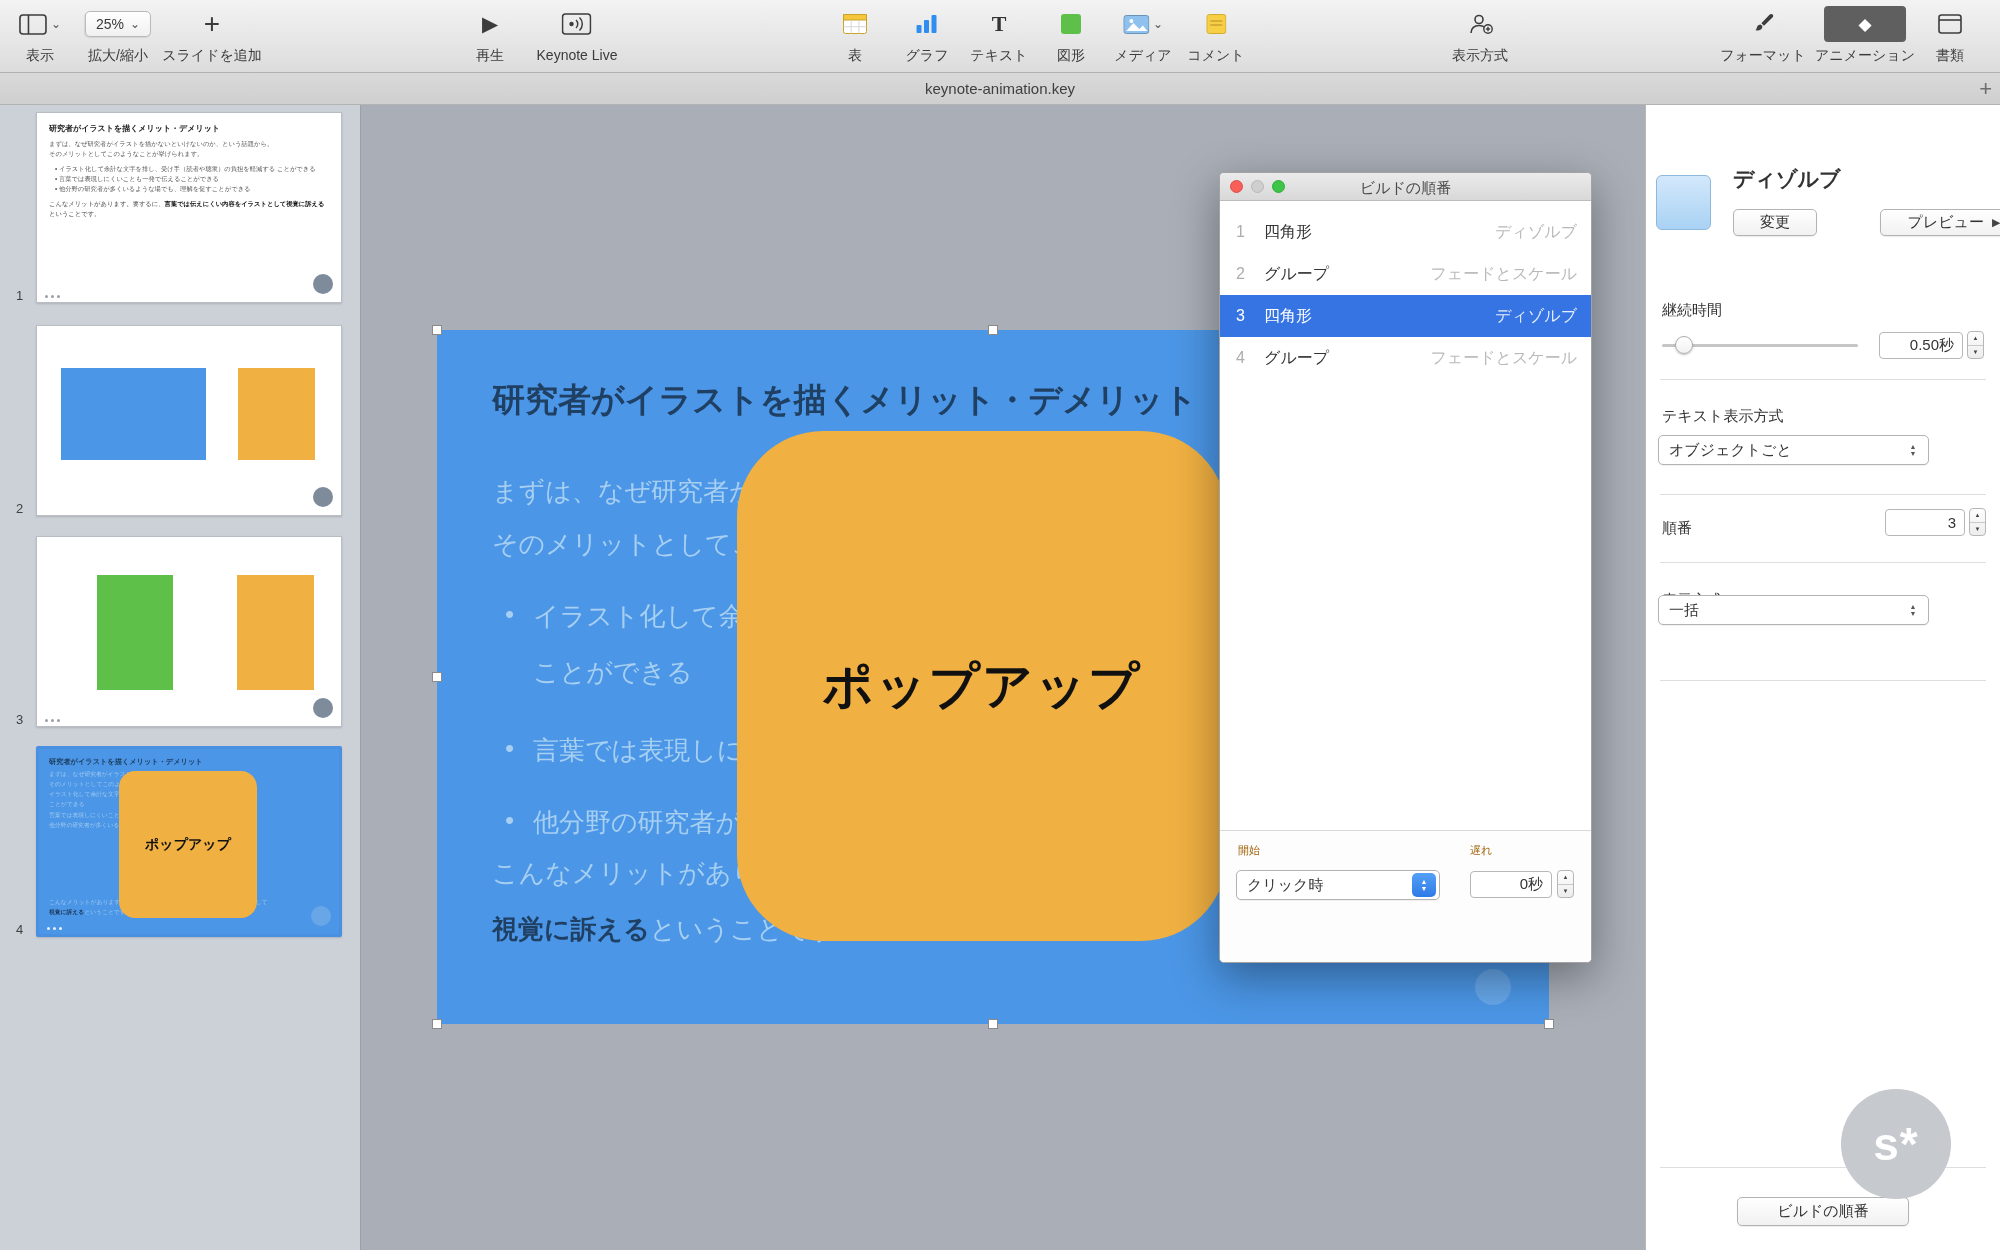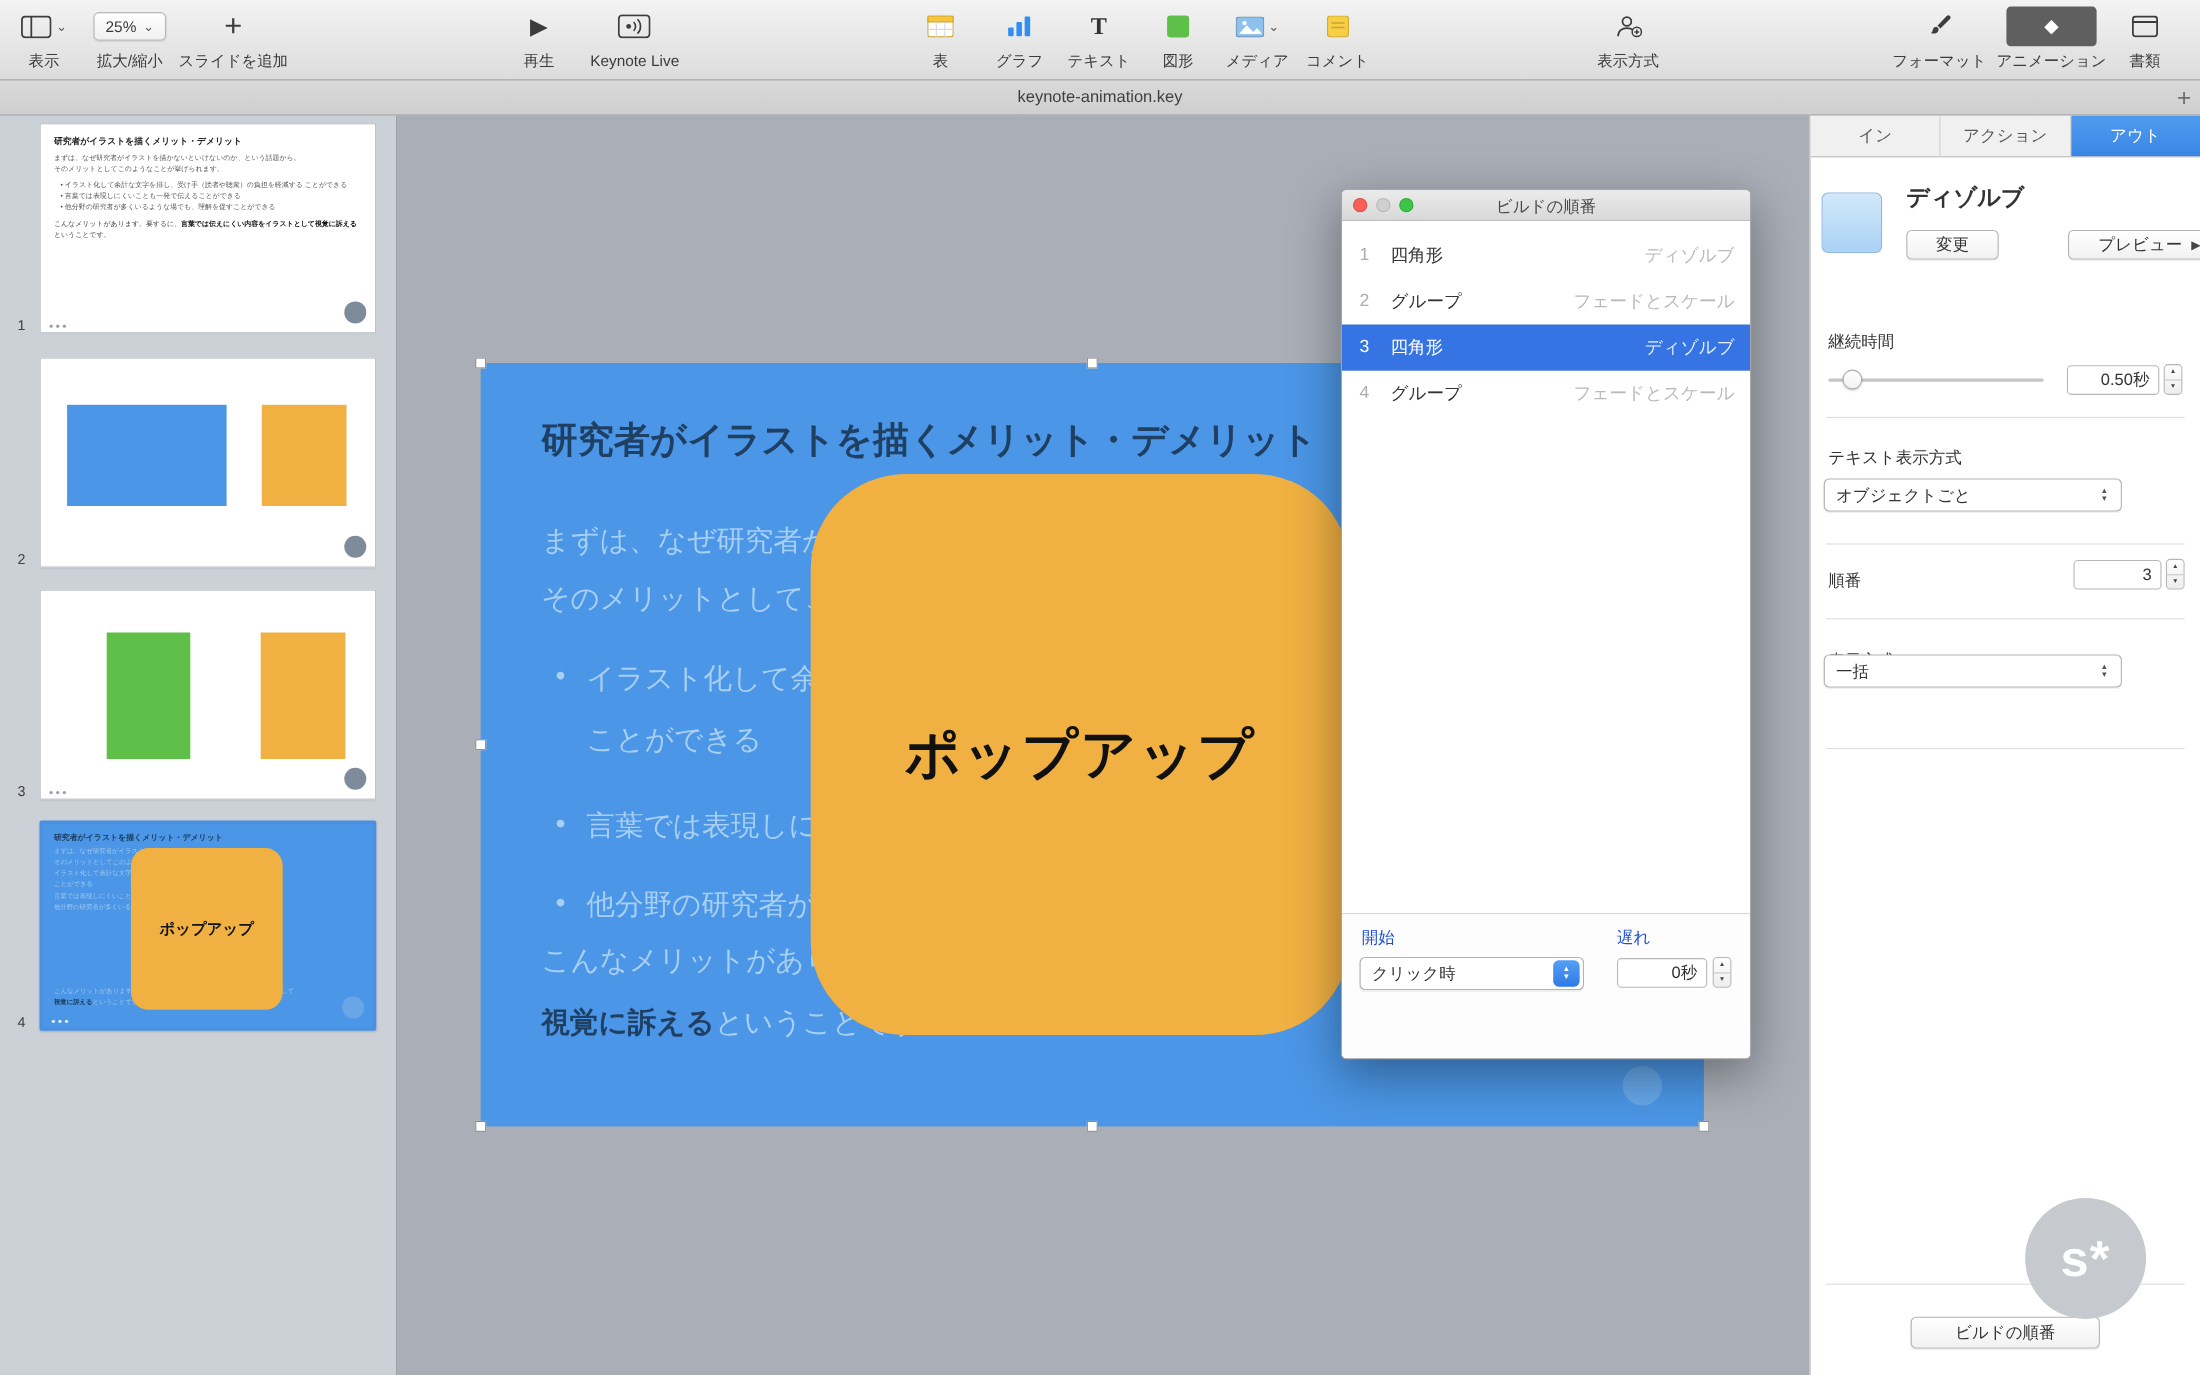--- a/index.html
+++ b/index.html
@@ -85,21 +85,21 @@
   .tl.green { left:52px; background:#3ec448; border:1px solid #2fae3a;}
   .bp-list { position:absolute; left:0; top:28px; right:0; height:629px; background:#fff; padding-top:10px;}
   .bp-row { height:42px; display:flex; align-items:center; padding:0 14px 0 16px; font-size:16px;}
   .bp-num { width:28px; color:#adadad;}
   .bp-name { color:#333;}
   .bp-effect { margin-left:auto; color:#b9b9b9;}
   .bp-row.selected { background:#3574e2;}
   .bp-row.selected .bp-num, .bp-row.selected .bp-name { color:#fff;}
   .bp-row.selected .bp-effect { color:#e4eeff;}
   .bp-bottom { position:absolute; left:0; top:657px; right:0; bottom:0; border-top:1px solid #d8d8d8; background:#fdfdfd;}
-  .bp-label { position:absolute; top:12px; font-size:15px; color:#1d4ed8;}
+  .bp-label { position:absolute; top:12px; font-size:11px; color:#a16207;}
   .popup-ctl { position:absolute; height:30px; background:#fff; border:1px solid #b3b3b3; border-radius:5px;
     display:flex; align-items:center; font-size:15px; color:#333; padding-left:10px; box-shadow:0 1px 1px rgba(0,0,0,.06);}
   .popup-ctl .cap { position:absolute; right:3px; top:2px; width:24px; height:24px; border-radius:5px;
     background:linear-gradient(#55a0f6,#2e7ae6); display:flex; flex-direction:column; align-items:center; justify-content:center; line-height:7px;}
   .popup-ctl .cap i { font-style:normal; font-size:7px; color:#fff;}
   .popup-ctl.grey .cap { background:none;}
   .popup-ctl.grey .cap i { color:#555;}
   .num-field { position:absolute; height:27px; background:#fff; border:1px solid #b7b7b7; border-radius:4px;
     font-size:15px; color:#333; display:flex; align-items:center; justify-content:flex-end; padding-right:8px;}
   .stepper { position:absolute; width:17px; height:28px; border:1px solid #b7b7b7; border-radius:4px;
@@ -474,25 +474,20 @@
         <div class="stepper" style="left:337px;top:39px">
           <i>▲</i>
           <i>▼</i>
         </div>
 
       </div>
     </div>
   </div>
 
   <div class="inspector">
-    <div class="insp-tabs">
-      <div class="insp-tab">イン</div>
-      <div class="insp-tab">アクション</div>
-      <div class="insp-tab selected">アウト</div>
-    </div>
 
     <div class="swatch"></div>
     <div class="effect-name">ディゾルブ</div>
     <div class="btn change-btn">
       <span>変更</span>
     </div>
     <div class="btn insp-preview">
       <span>プレビュー</span>
       <span class="play">▶</span>
     </div>

